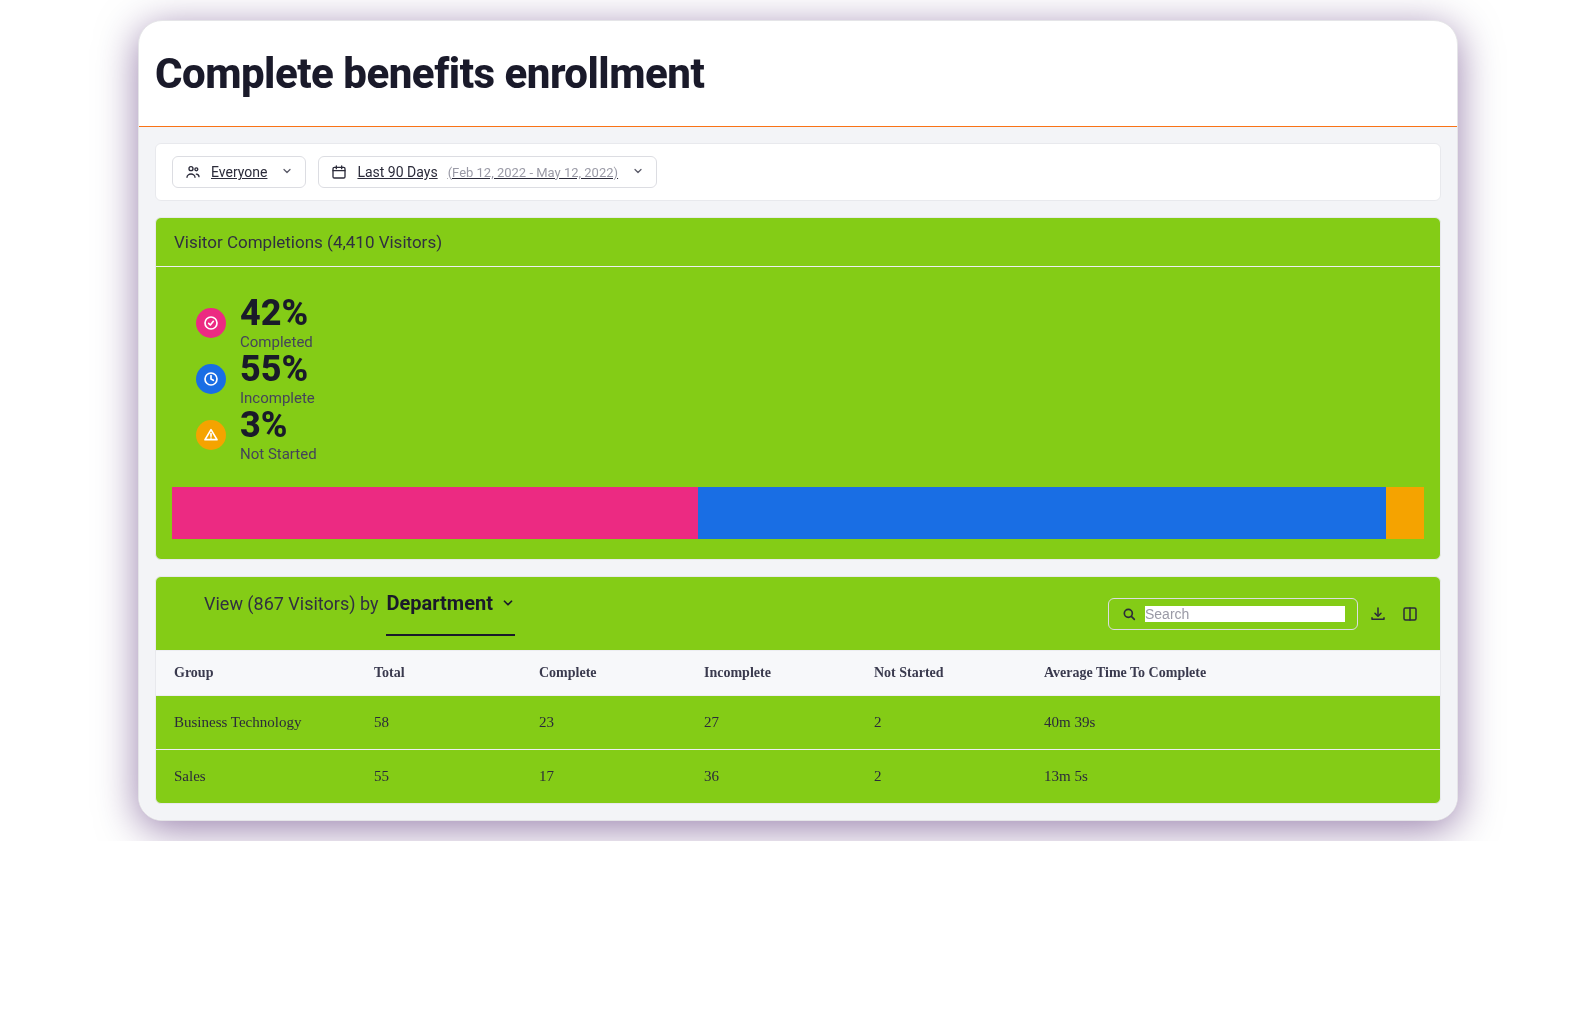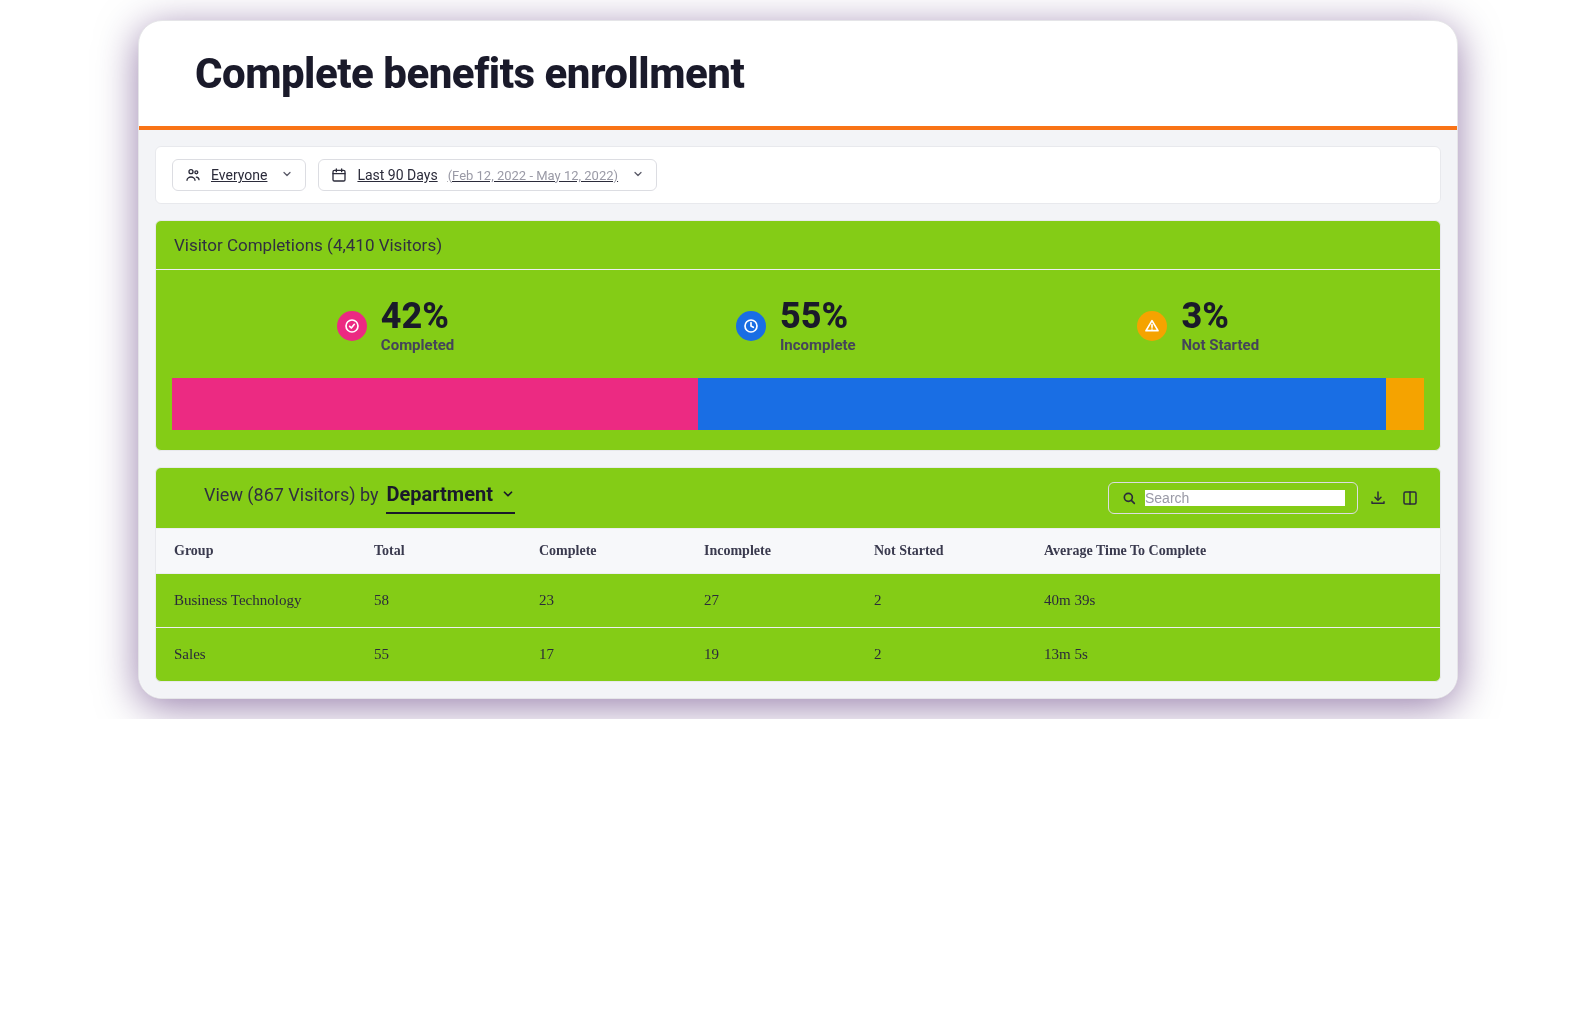--- a/index.html
+++ b/index.html
@@ -16,22 +16,22 @@
     }
     .window {
       width: 1320px;
       background: #fff;
       border-radius: 24px;
       box-shadow: 0 8px 40px rgba(50, 0, 90, 0.5);
       overflow: hidden;
       border: 1px solid #e5e5e8;
     }
     .page-header {
-      padding: 28px 36px 28px 56px;
-      border-bottom: 4px solid #f97316;
+      padding: 28px 36px 28px 16px;
+      border-bottom: 1px solid #f97316;
     }
     .page-title {
       font-size: 42px;
       font-weight: 800;
       color: #1a1a2a;
       letter-spacing: -0.5px;
     }
     .content-wrap {
       background: #f3f4f7;
       padding: 16px;
@@ -86,20 +86,21 @@
     .panel-header {
       padding: 14px 18px;
       border-bottom: 1px solid #edeef2;
       font-size: 17px;
       color: #303040;
     }
     .stats-row {
       display: flex;
       justify-content: space-around;
       padding: 28px 40px 24px 40px;
+      flex-direction: column;
     }
     .stat {
       display: flex;
       align-items: center;
       gap: 14px;
     }
     .stat-icon {
       width: 30px;
       height: 30px;
       border-radius: 50%;
@@ -116,21 +117,20 @@
     .stat-text .value {
       font-size: 36px;
       font-weight: 800;
       color: #1a1a2a;
       line-height: 1;
     }
     .stat-text .label {
       font-size: 15px;
       color: #44445a;
       margin-top: 2px;
-      font-weight: bold;
     }
     .progress-bar {
       display: flex;
       height: 52px;
       margin: 0 16px 20px 16px;
     }
     .progress-seg {
       height: 100%;
     }
     .table-panel .table-top {
@@ -149,21 +149,21 @@
       margin-left: 30px;
     }
     .by-select {
       font-size: 20px;
       font-weight: 700;
       color: #1a1a2a;
       display: inline-flex;
       align-items: flex-end;
       gap: 8px;
       border-bottom: 2px solid #1a1a2a;
-      padding-bottom: 6px;
+      padding-bottom: 19px;
       cursor: pointer;
     }
     .table-top-right {
       display: flex;
       align-items: center;
       gap: 8px;
     }
     .search-box {
       display: flex;
       align-items: center;
@@ -388,21 +388,21 @@
             <td>58</td>
             <td>23</td>
             <td>27</td>
             <td>2</td>
             <td>40m 39s</td>
           </tr>
           <tr>
             <td>Sales</td>
             <td>55</td>
             <td>17</td>
-            <td>19</td>
+            <td>36</td>
             <td>2</td>
             <td>13m 5s</td>
           </tr>
         </tbody>
       </table>
     </div>
 
   </div>
 </div>
 

